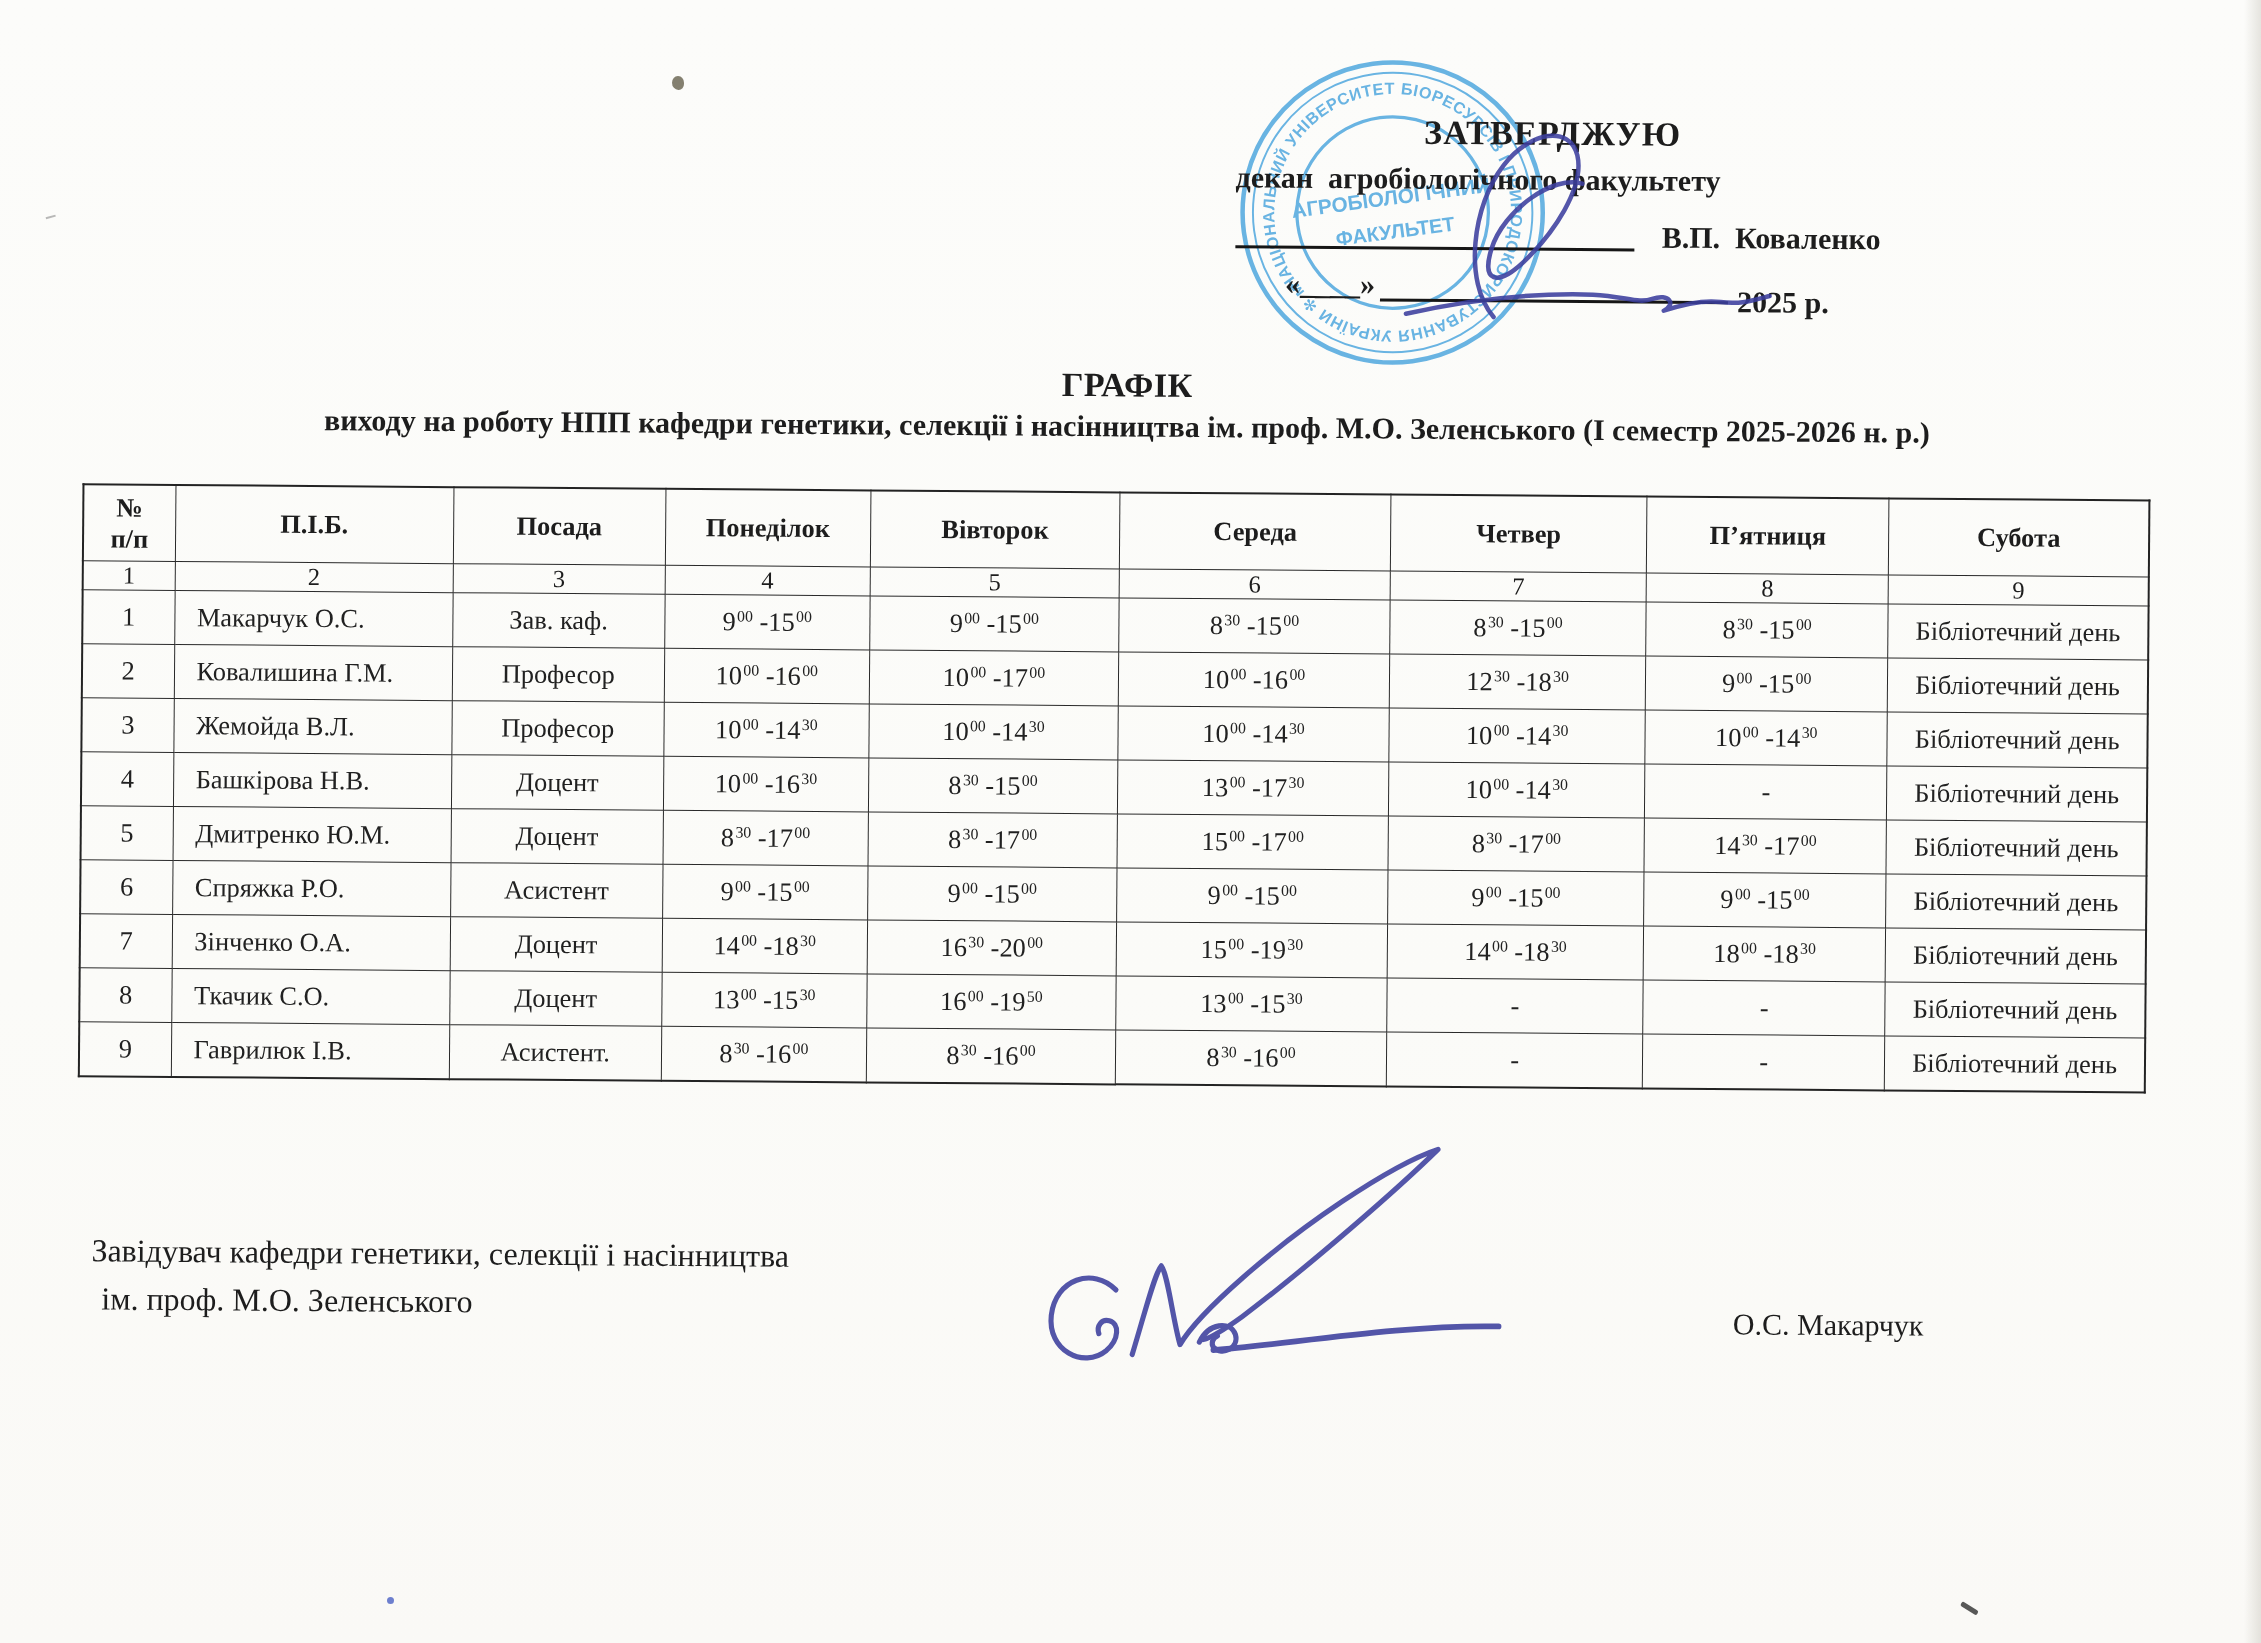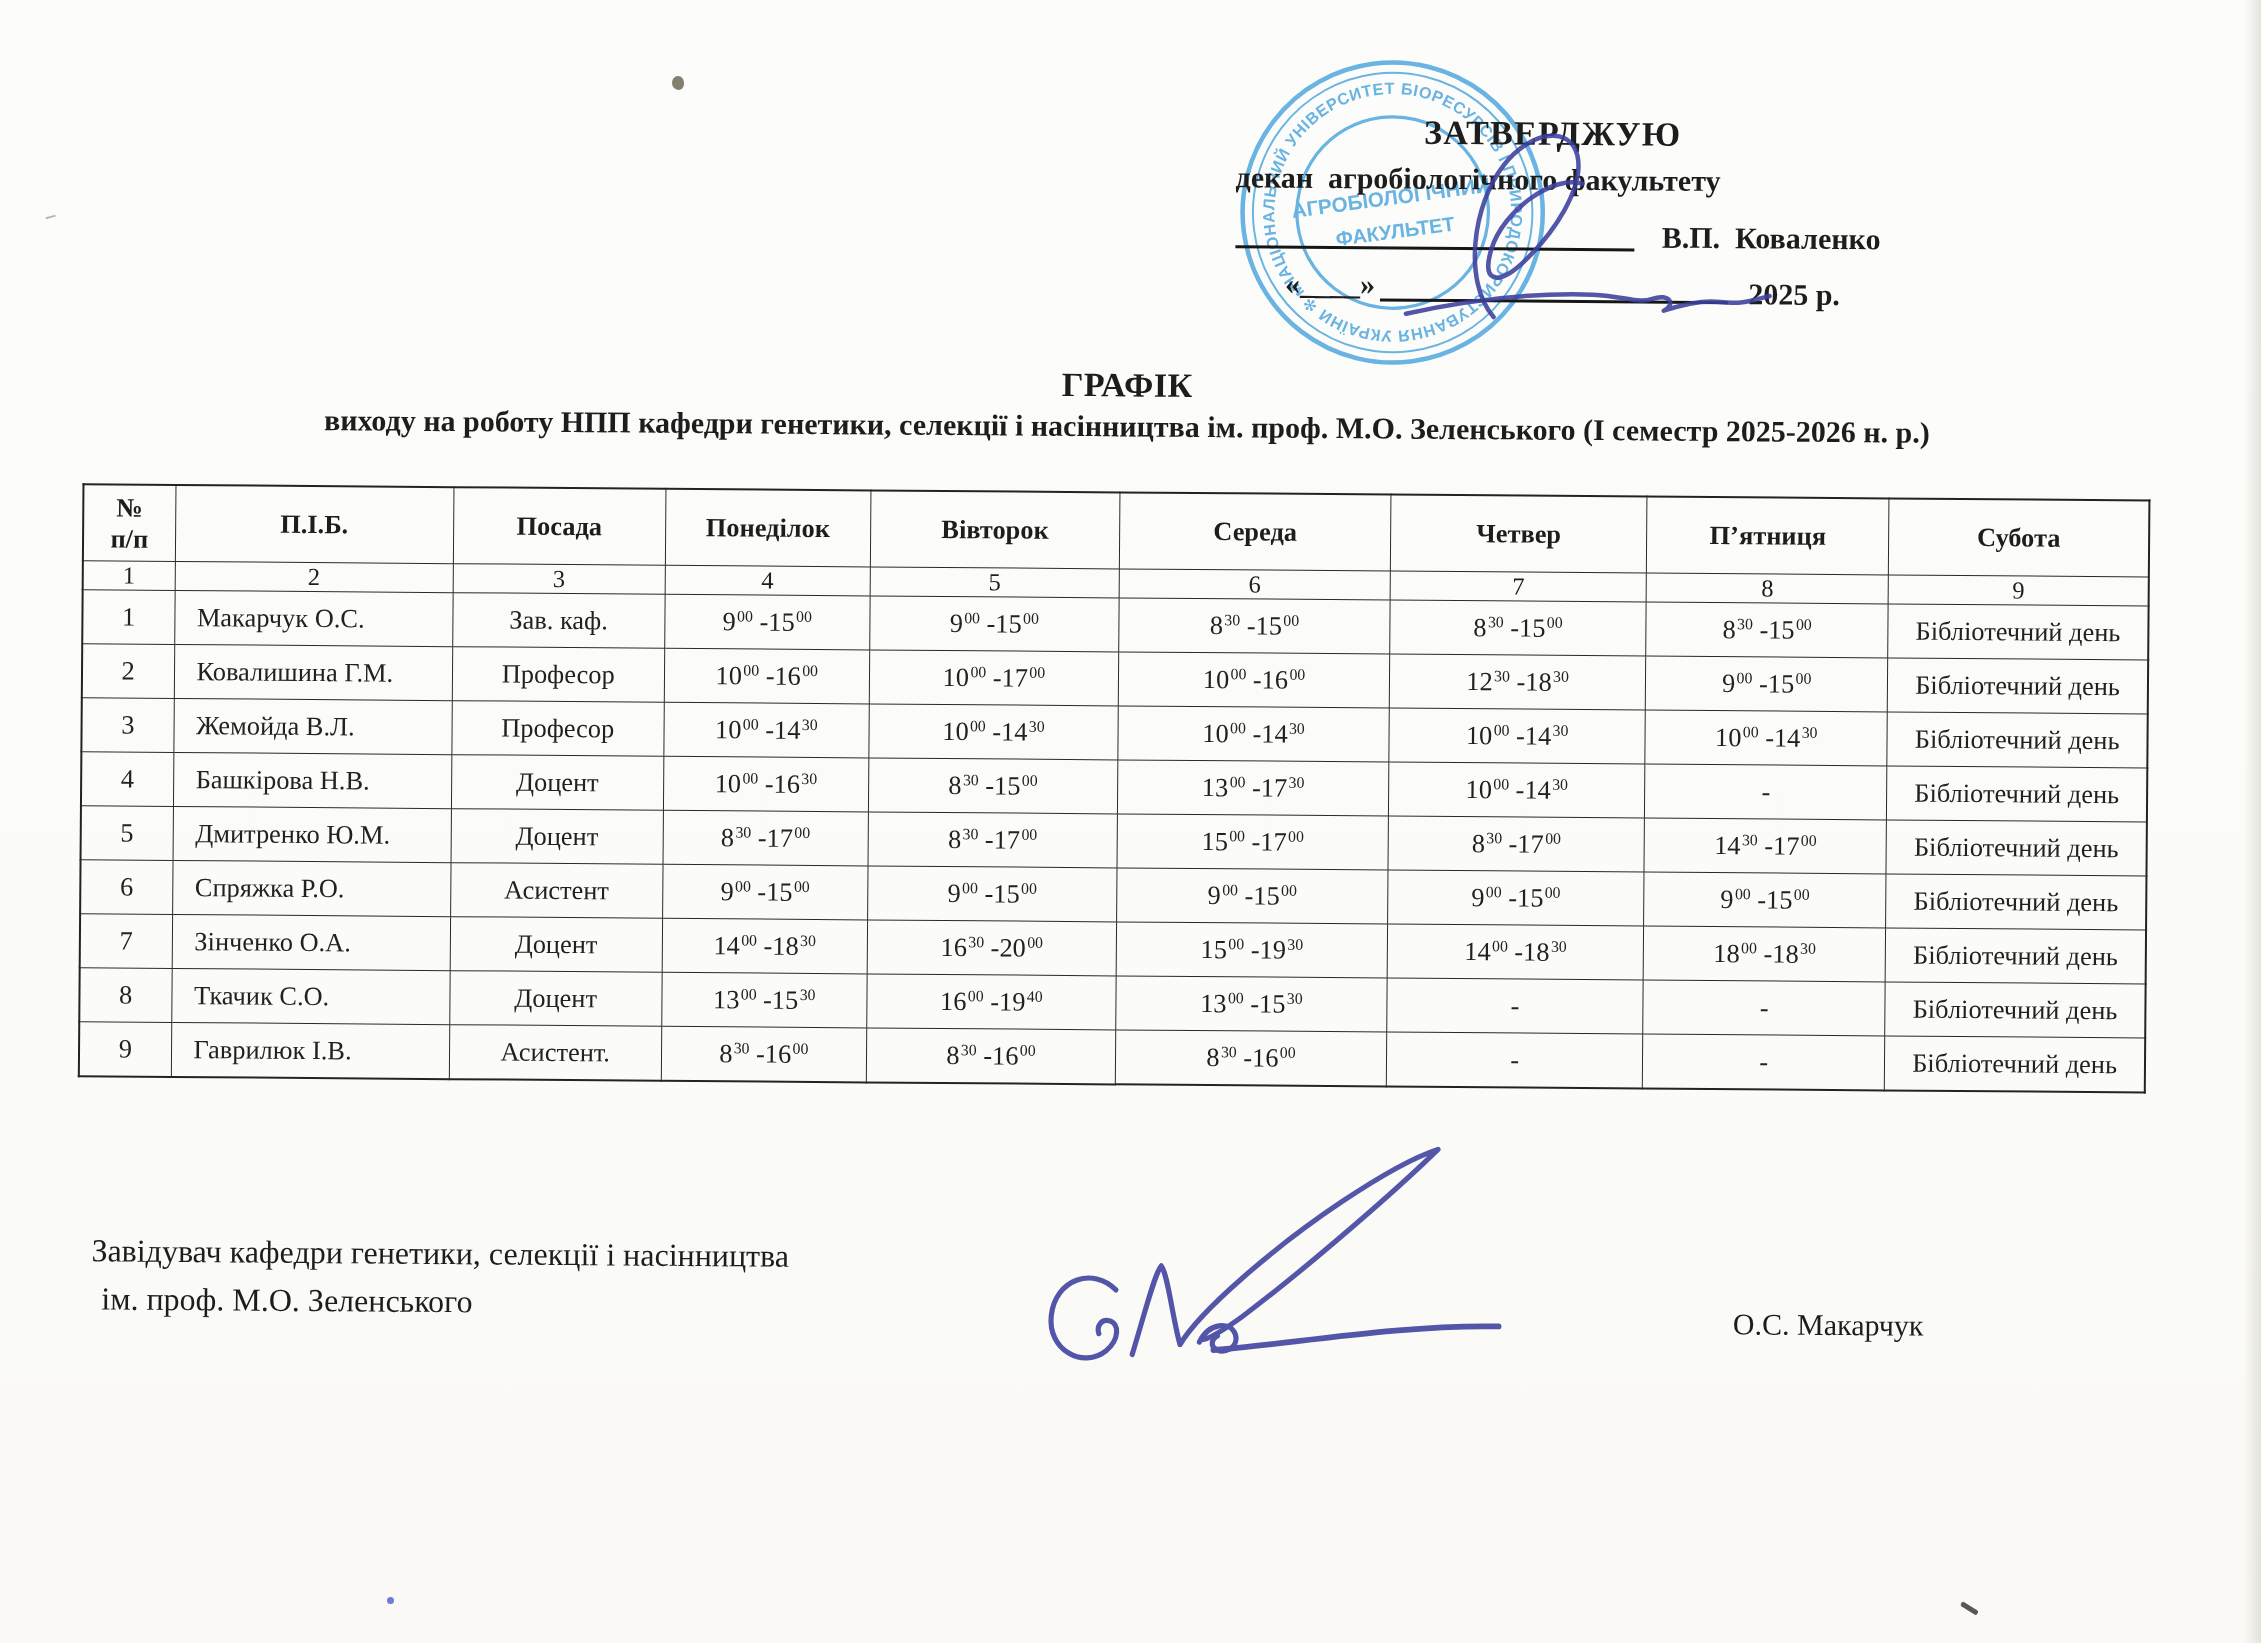--- a/index.html
+++ b/index.html
@@ -15,21 +15,21 @@
 
   
   .approval{position:absolute;left:1222px;top:103px;width:657px;}
   .ap-title{text-align:center;font-weight:bold;font-size:34px;letter-spacing:1.3px;}
   .ap-dean{margin-top:10.3px;margin-left:11.6px;font-weight:bold;font-size:30px;white-space:pre;}
   .ap-sign-row{margin-top:19.3px;margin-left:11.6px;display:flex;align-items:flex-end;}
   .sig-line{display:inline-block;width:477px;border-bottom:3.2px solid #161616;height:26px;}
   .ap-name{font-weight:bold;font-size:30px;margin-left:27px;white-space:pre;position:relative;top:3.9px;}
   .ap-date-row{margin-top:18px;margin-left:62px;display:flex;align-items:flex-end;font-weight:bold;font-size:30px;}
   .date-line{display:inline-block;width:348px;border-bottom:3.2px solid #161616;height:26px;margin-left:5.2px;}
-  .ap-year{margin-left:20px;position:relative;top:7px;}
+  .ap-year{margin-left:9px;position:relative;top:15px;}
 
   
   .stamp{position:absolute;left:1228px;top:39px;width:326px;height:326px;}
   .stamp text{font-family:"Liberation Sans","DejaVu Sans",sans-serif;}
 
   
   .doc-title{position:absolute;left:83px;top:358px;width:2088px;text-align:center;}
   .doc-title .h1{font-weight:bold;font-size:34px;letter-spacing:0.6px;}
   .doc-title .h2{font-weight:bold;font-size:30px;margin-top:5.2px;white-space:nowrap;}
 
@@ -215,21 +215,21 @@
               <td>15<sup>00</sup> -19<sup>30</sup></td>
               <td>14<sup>00</sup> -18<sup>30</sup></td>
               <td>18<sup>00</sup> -18<sup>30</sup></td>
               <td>Бібліотечний день</td>
             </tr>
             <tr>
               <td>8</td>
               <td class="cell-name">Ткачик С.О.</td>
               <td>Доцент</td>
               <td>13<sup>00</sup> -15<sup>30</sup></td>
-              <td>16<sup>00</sup> -19<sup>40</sup></td>
+              <td>16<sup>00</sup> -19<sup>50</sup></td>
               <td>13<sup>00</sup> -15<sup>30</sup></td>
               <td>-</td>
               <td>-</td>
               <td>Бібліотечний день</td>
             </tr>
             <tr>
               <td>9</td>
               <td class="cell-name">Гаврилюк І.В.</td>
               <td>Асистент.</td>
               <td>8<sup>30</sup> -16<sup>00</sup></td>

